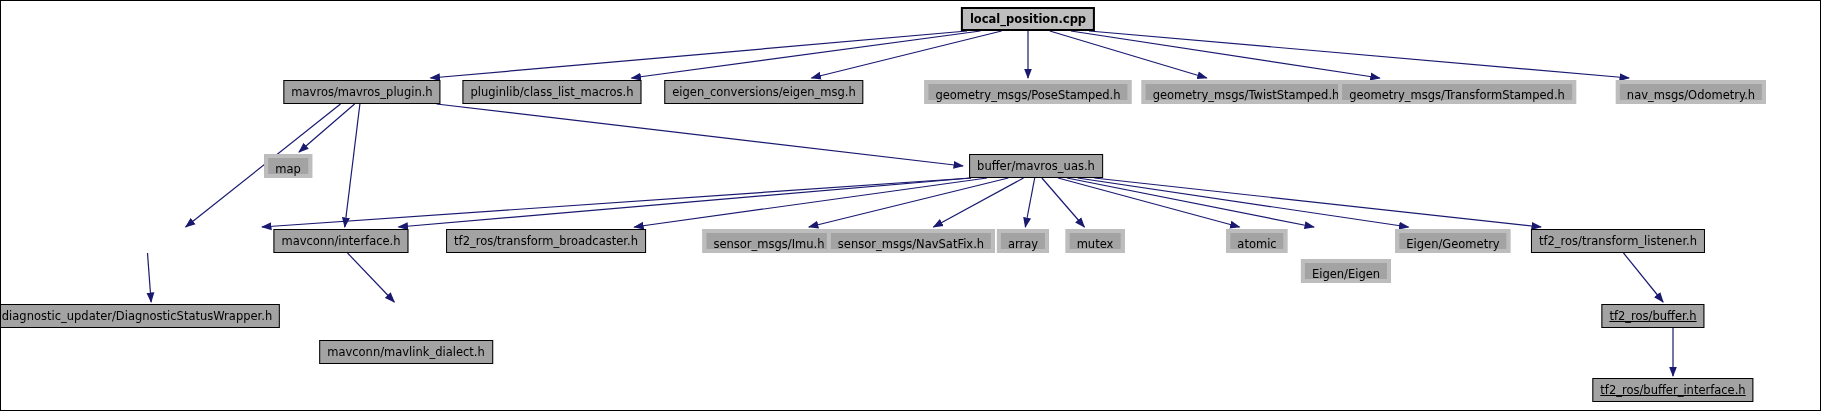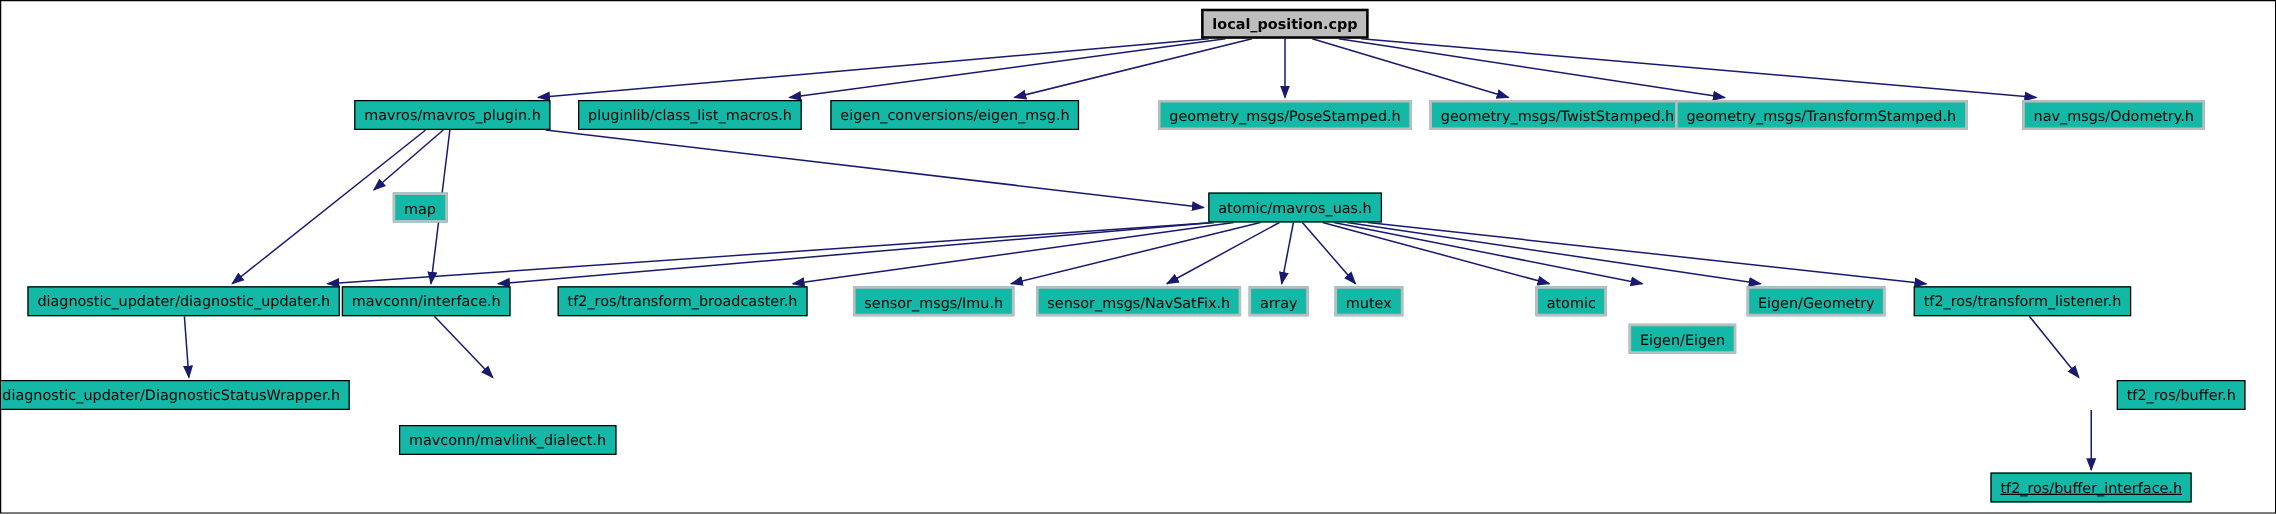--- a/index.html
+++ b/index.html
@@ -14,35 +14,35 @@
   }
   #edges{position:absolute;left:0;top:0;width:1821px;height:411px;}
   .node{
     position:absolute;
     box-sizing:border-box;
     height:24px;
     line-height:16px;
     padding:3px 7px;
     font-size:11.5px;
     color:#000;
-    background:#14b8a6;
+    background:#a3a3a3;
     border:1px solid #000;
     white-space:nowrap;
     text-align:center;
     transform:translateX(-50%);
     z-index:2;
   }
   .node.source{
     background:#bebebe;
     border:2px solid #000;
     line-height:14px;
     font-weight:bold;
   }
   .node.external{
-    border:2px solid #ec4899;
+    border:4px solid #ec4899;
   }
   .node.documented{cursor:pointer;}
 </style>
 </head>
 <body>
 
 <div id="canvas">
   <svg id="edges" xmlns="http://www.w3.org/2000/svg">
     <defs>
       <marker id="arrow" markerWidth="11" markerHeight="9" refX="9.5" refY="4.5" orient="auto" markerUnits="userSpaceOnUse">
@@ -80,30 +80,29 @@
   </svg>
 
 <div class="node source" style="left: 1027px; top: 6px; background: rgb(190, 190, 190);">local_position.cpp</div>
     <div class="node documented" style="left: 361px; top: 79px;">mavros/mavros_plugin.h</div>
     <div class="node documented" style="left: 763px; top: 79px;">eigen_conversions/eigen_msg.h</div>
     <div class="node documented" style="left: 551px; top: 79px;">pluginlib/class_list_macros.h</div>
     <div class="node external" style="left: 1027px; top: 79px; border-color: rgb(189, 189, 189);">geometry_msgs/PoseStamped.h</div>
     <div class="node external" style="left: 1245px; top: 79px; border-color: rgb(189, 189, 189);">geometry_msgs/TwistStamped.h</div>
     <div class="node external" style="left: 1456px; top: 79px; border-color: rgb(189, 189, 189);">geometry_msgs/TransformStamped.h</div>
     <div class="node external" style="left: 1690px; top: 79px; border-color: rgb(189, 189, 189);">nav_msgs/Odometry.h</div>
-    <div class="node external" style="left: 287px; top: 153px; border-color: rgb(189, 189, 189); margin-left: 48px;">map</div>
-    <div class="node documented" style="left: 1035px; top: 153px;">atomic/mavros_uas.h</div>
-    <div class="node documented" style="left: 146px; top: 228px;">diagnostic_updater/diagnostic_updater.h</div>
+    <div class="node external" style="left: 287px; top: 153px; border-color: rgb(189, 189, 189);">map</div>
+    <div class="node documented" style="left: 1035px; top: 153px;">buffer/mavros_uas.h</div>
     <div class="node documented" style="left: 340px; top: 228px;">mavconn/interface.h</div>
     <div class="node documented" style="left: 545px; top: 228px;">tf2_ros/transform_broadcaster.h</div>
-    <div class="node external" style="left: 746px; top: 228px; border-color: rgb(189, 189, 189);">sensor_msgs/Imu.h</div>
+    <div class="node external" style="left: 768px; top: 228px; border-color: rgb(189, 189, 189);">sensor_msgs/Imu.h</div>
     <div class="node external" style="left: 910px; top: 228px; border-color: rgb(189, 189, 189);">sensor_msgs/NavSatFix.h</div>
     <div class="node external" style="left: 1022px; top: 228px; border-color: rgb(189, 189, 189);">array</div>
     <div class="node external" style="left: 1094px; top: 228px; border-color: rgb(189, 189, 189);">mutex</div>
     <div class="node external" style="left: 1256px; top: 228px; border-color: rgb(189, 189, 189);">atomic</div>
     <div class="node external" style="left: 1345px; top: 228px; border-color: rgb(189, 189, 189); margin-top: 30px;">Eigen/Eigen</div>
     <div class="node external" style="left: 1452px; top: 228px; border-color: rgb(189, 189, 189);">Eigen/Geometry</div>
     <div class="node documented" style="left: 1617px; top: 228px;">tf2_ros/transform_listener.h</div>
     <div class="node documented" style="left: 136px; top: 303px;">diagnostic_updater/DiagnosticStatusWrapper.h</div>
     <div class="node documented" style="left: 405px; top: 303px; margin-top: 36px;">mavconn/mavlink_dialect.h</div>
-    <div class="node documented" style="left: 1744px; top: 303px;">tf2_ros/buffer.h</div>
+    <div class="node documented" style="left: 1652px; top: 303px; text-decoration: underline;">tf2_ros/buffer.h</div>
     <div class="node documented" style="left: 1672px; top: 377px; text-decoration: underline;">tf2_ros/buffer_interface.h</div>
   </div>
 
 </body></html>

